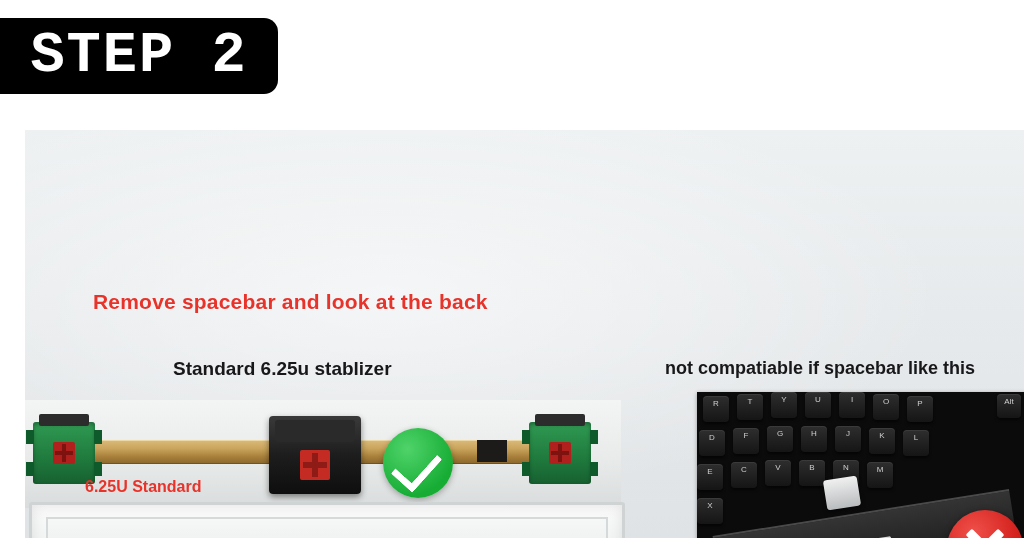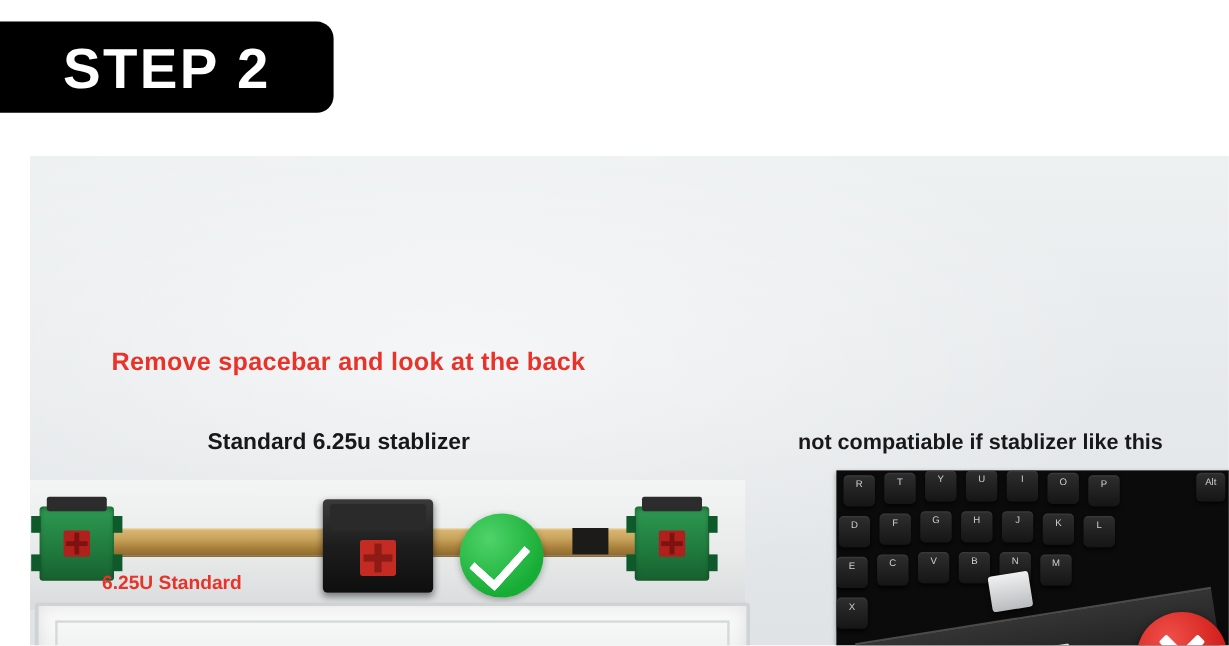--- a/index.html
+++ b/index.html
@@ -14,25 +14,25 @@
   
   .step-badge{
     position:absolute;left:0;top:18px;
     width:278px;height:76px;
     background:#000;
     border-radius:0 14px 14px 0;
     display:flex;align-items:center;justify-content:center;
   }
   .step-badge-label{
     color:#fff;
-    font-size:47px;
+    font-size:57px;
     font-weight:bold;
     letter-spacing:2px;
     line-height:1;
-    font-family:Liberation Sans, sans-serif;
+    font-family:Liberation Mono, monospace;
   }
 
   
   .photo-band{
     position:absolute;left:0;top:130px;
     width:1024px;height:408px;
     background:linear-gradient(180deg,#eef1f2 0%, #e7eaec 45%, #dfe3e5 100%);
     overflow:hidden;
     margin-left:25px;
   }
@@ -211,21 +211,21 @@
 
 <div class="step-badge">
   <div class="step-badge-label">STEP 2</div>
 </div>
 
 <div class="photo-band">
 
   <div class="headline">Remove spacebar and look at the back</div>
 
   <div class="caption-left">Standard 6.25u stablizer</div>
-  <div class="caption-right">not compatiable if stablizer like this</div>
+  <div class="caption-right">not compatiable if spacebar like this</div>
 
   <div class="left-photo">
     <div class="wire"></div>
     <div class="wire-dark"></div>
 
     <div class="stab left">
       <div class="plate"></div>
       <div class="tab t1"></div>
       <div class="tab t2"></div>
       <div class="tab t3"></div>

